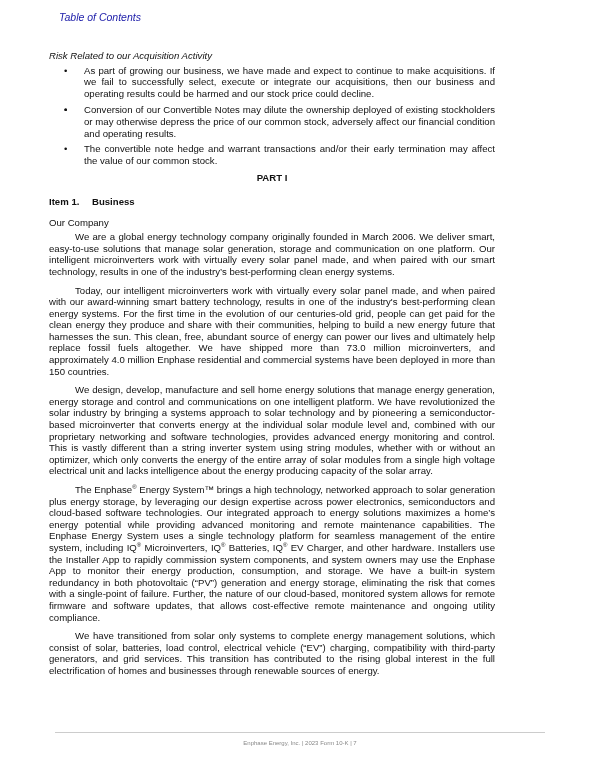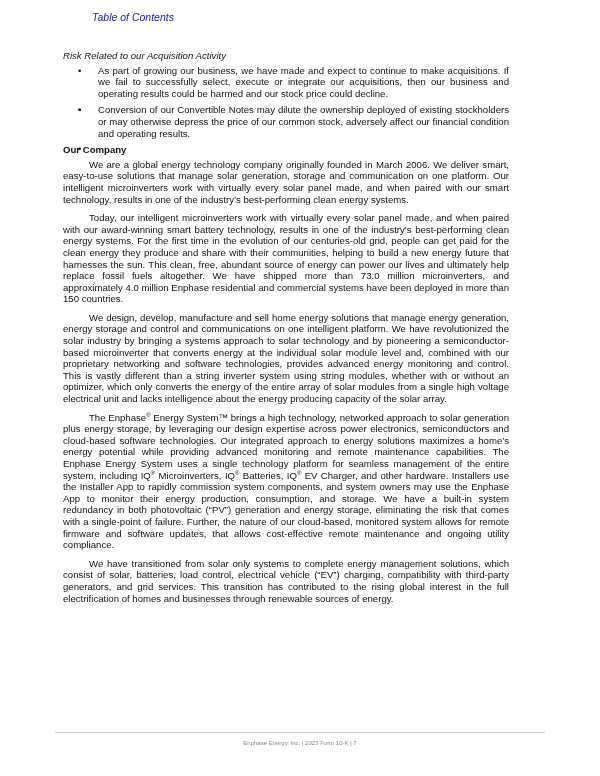--- a/index.html
+++ b/index.html
@@ -1,50 +1,54 @@
 <!DOCTYPE html>
 <html><head>
 <meta charset="utf-8">
 <style>
   html, body { margin:0; padding:0; background:#ffffff; }
   body { width:600px; height:776px; position:relative; overflow:hidden;
          font-family:"Liberation Sans", sans-serif; color:#111; }
-  .toc { position:absolute; left:92px; top:11px; font-size:10.5px; font-style:italic; color:#1a1aa8; text-decoration:none; }
-  .content { position:absolute; left:63px; top:50px; width:446px; font-size:9.6px; line-height:11.6px; }
+  .toc { position:absolute; left:59px; top:11px; font-size:10.5px; font-style:italic; color:#1a1aa8; text-decoration:none; }
+  .content { position:absolute; left:49px; top:50px; width:446px; font-size:9.6px; line-height:11.6px; }
   .risk-head { font-style:italic; margin:0 0 3px 0; }
   ul.bullets { list-style:none; margin:0 0 5px 0; padding:0; }
   ul.bullets li { position:relative; padding-left:35px; text-align:justify; margin-bottom:4px; }
   ul.bullets li .dot { position:absolute; left:15px; top:0; }
   .part { text-align:center; font-weight:bold; margin:6px 0 12px 0; }
   .item { font-weight:bold; margin:0 0 9px 0; }
   .item .num { display:inline-block; width:43px; }
-  .subhead { font-weight:bold; margin:5px 0 3px 0; }
+  .subhead { font-weight:normal; margin:5px 0 3px 0; }
   p.para { margin:0 0 7px 0; text-indent:26px; text-align:justify; }
   sup { font-size:6px; line-height:0; }
   .footer-line { position:absolute; left:55px; top:732px; width:490px; height:1px; background:#cccccc; }
   .footer { position:absolute; left:0; top:740px; width:600px; text-align:center; font-size:6px; color:#888; }
 </style>
 </head>
 <body>
 
 <a class="toc" href="#">Table of Contents</a>
 
 <div class="content">
   <div class="risk-head">Risk Related to our Acquisition Activity</div>
   <ul class="bullets">
     <li><span class="dot">•</span><span>As part of growing our business, we have made and expect to continue to make acquisitions. If we fail to successfully select, execute or integrate our acquisitions, then our business and operating results could be harmed and our stock price could decline.</span></li>
   </ul>
 
   <ul class="bullets">
     <li><span class="dot">•</span></li>
     <li><span class="dot">•</span><span>Conversion of our Convertible Notes may dilute the ownership deployed of existing stockholders or may otherwise depress the price of our common stock, adversely affect our financial condition and operating results.</span></li>
-    <li><span class="dot">•</span></li>
+    <li><span class="dot">•</span><span>The convertible note hedge and warrant transactions and/or their early termination may affect the value of our common stock.</span></li>
   </ul>
 
+  <div class="part">PART I</div>
 
+  <div class="item">
+    <span class="num">Item 1.</span><span>Business</span>
+  </div>
 
   <div class="subhead">Our Company</div>
 
   <p class="para">We are a global energy technology company originally founded in March 2006. We deliver smart, easy-to-use solutions that manage solar generation, storage and communication on one platform. Our intelligent microinverters work with virtually every solar panel made, and when paired with our smart technology, results in one of the industry’s best-performing clean energy systems.</p>
   <p class="para">Today, our intelligent microinverters work with virtually every solar panel made, and when paired with our award-winning smart battery technology, results in one of the industry's best-performing clean energy systems. For the first time in the evolution of our centuries-old grid, people can get paid for the clean energy they produce and share with their communities, helping to build a new energy future that harnesses the sun. This clean, free, abundant source of energy can power our lives and ultimately help replace fossil fuels altogether. We have shipped more than 73.0 million microinverters, and approximately 4.0 million Enphase residential and commercial systems have been deployed in more than 150 countries.</p>
   <p class="para">We design, develop, manufacture and sell home energy solutions that manage energy generation, energy storage and control and communications on one intelligent platform. We have revolutionized the solar industry by bringing a systems approach to solar technology and by pioneering a semiconductor-based microinverter that converts energy at the individual solar module level and, combined with our proprietary networking and software technologies, provides advanced energy monitoring and control. This is vastly different than a string inverter system using string modules, whether with or without an optimizer, which only converts the energy of the entire array of solar modules from a single high voltage electrical unit and lacks intelligence about the energy producing capacity of the solar array.</p>
   <p class="para"><span>The Enphase</span><sup>®</sup><span> Energy System™ brings a high technology, networked approach to solar generation plus energy storage, by leveraging our design expertise across power electronics, semiconductors and cloud-based software technologies. Our integrated approach to energy solutions maximizes a home’s energy potential while providing advanced monitoring and remote maintenance capabilities. The Enphase Energy System uses a single technology platform for seamless management of the entire system, including IQ</span><sup>®</sup><span> Microinverters, IQ</span><sup>®</sup><span> Batteries, IQ</span><sup>®</sup><span> EV Charger, and other hardware. Installers use the Installer App to rapidly commission system components, and system owners may use the Enphase App to monitor their energy production, consumption, and storage. We have a built-in system redundancy in both photovoltaic (“PV”) generation and energy storage, eliminating the risk that comes with a single-point of failure. Further, the nature of our cloud-based, monitored system allows for remote firmware and software updates, that allows cost-effective remote maintenance and ongoing utility compliance.</span></p>
   <p class="para">We have transitioned from solar only systems to complete energy management solutions, which consist of solar, batteries, load control, electrical vehicle (“EV”) charging, compatibility with third-party generators, and grid services. This transition has contributed to the rising global interest in the full electrification of homes and businesses through renewable sources of energy.</p>
 </div>
 

